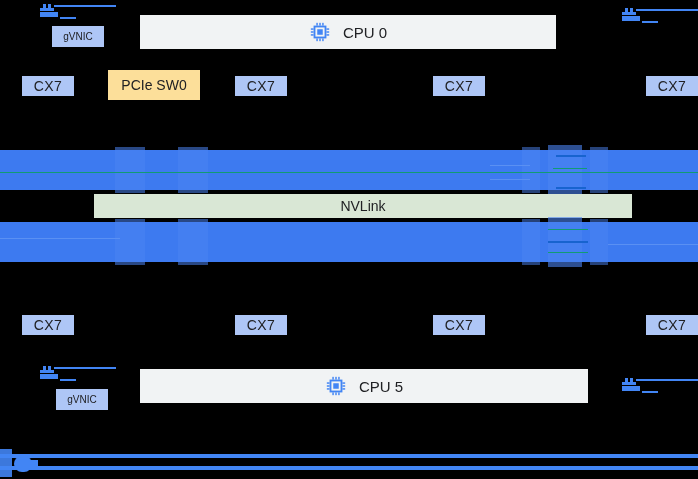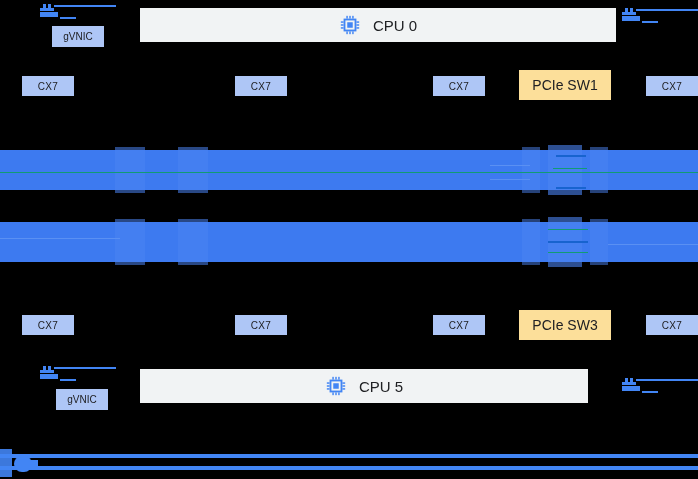--- a/index.html
+++ b/index.html
@@ -31,21 +31,21 @@
     font-size:14px;
   }
   .sw-box{
     background:#fcdf9a;
     color:#202124;
     font-size:14px;
   }
   .cx7-box{
     background:#aec6f6;
     color:#202124;
-    font-size:10px;
+    font-size:14px;
     letter-spacing:.4px;
   }
   .gvnic-box{
     background:#aec6f6;
     color:#202124;
     font-size:10px;
   }
 
   
   .band{
@@ -80,21 +80,21 @@
 
   <div class="nic-icon" style="left:40px;top:4px;width:76px;height:16px;">
     <div class="nic-line" style="left:14px;top:1px;width:62px;height:2px;"></div>
     <div class="nic-line" style="left:0px;top:4px;width:14px;height:3px;"></div>
     <div class="nic-line" style="left:0px;top:8px;width:18px;height:5px;"></div>
     <div class="nic-line" style="left:20px;top:13px;width:16px;height:2px;"></div>
     <div class="nic-line" style="left:3px;top:0px;width:3px;height:4px;"></div>
     <div class="nic-line" style="left:8px;top:0px;width:3px;height:4px;"></div>
   </div>
 
-  <div class="box cpu-box" style="left:140px;top:8px;width:476px;height:34px;">
+  <div class="box cpu-box" style="left:140px;top:15px;width:416px;height:34px;">
     <span class="icon" style="position:relative;width:22px;height:22px;display:inline-block;">
       <svg width="22" height="22" viewBox="0 0 24 24" aria-hidden="true">
         <rect x="6" y="6" width="12" height="12" fill="none" stroke="#4285f4" stroke-width="2"></rect>
         <rect x="9" y="9" width="6" height="6" fill="#4285f4"></rect>
         <g fill="#4285f4">
           <rect x="8" y="2" width="1.6" height="3"></rect>
             <rect x="11.2" y="2" width="1.6" height="3"></rect>
             <rect x="14.4" y="2" width="1.6" height="3"></rect>
           <rect x="8" y="19" width="1.6" height="3"></rect>
             <rect x="11.2" y="19" width="1.6" height="3"></rect>
@@ -121,52 +121,55 @@
   </div>
 
   <div class="box gvnic-box" style="left:52px;top:26px;width:52px;height:21px;">
     <span>gVNIC</span>
   </div>
 
   <div class="box cx7-box" style="left:22px;top:76px;width:52px;height:20px;">
     <span>CX7</span>
   </div>
 
+  <div class="box sw-box" style="left:108px;top:70px;width:92px;height:30px;">
+    <span>PCIe SW0</span>
+  </div>
 
   <div class="box cx7-box" style="left:235px;top:76px;width:52px;height:20px;">
     <span>CX7</span>
   </div>
 
   <div class="box cx7-box" style="left:433px;top:76px;width:52px;height:20px;">
     <span>CX7</span>
   </div>
 
-  <div class="box sw-box" style="left:519px;top:70px;width:92px;height:30px;">
-    <span>PCIe SW1</span>
-  </div>
 
   <div class="box cx7-box" style="left:646px;top:76px;width:52px;height:20px;">
     <span>CX7</span>
   </div>
 
   <div class="band" style="left:0px;top:150px;width:698px;height:40px;"></div>
 
   <div class="blk" style="left:115px;top:147px;width:30px;height:46px;opacity:.55;"></div>
   <div class="blk" style="left:178px;top:147px;width:30px;height:46px;opacity:.55;"></div>
   <div class="blk" style="left:522px;top:147px;width:18px;height:46px;opacity:.5;"></div>
   <div class="blk" style="left:548px;top:145px;width:34px;height:50px;opacity:.6;"></div>
   <div class="blk" style="left:590px;top:147px;width:18px;height:46px;opacity:.5;"></div>
   <div class="hair hair-green" style="left:0px;top:172px;width:320px;"></div>
   <div class="hair hair-green" style="left:196px;top:172px;width:502px;"></div>
   <div class="hair hair-dark" style="left:556px;top:155px;width:30px;height:2px;"></div>
   <div class="hair hair-dark" style="left:556px;top:187px;width:30px;height:2px;"></div>
   <div class="hair hair-light" style="left:490px;top:165px;width:40px;"></div>
   <div class="hair hair-light" style="left:490px;top:179px;width:40px;"></div>
   <div class="hair hair-green" style="left:553px;top:168px;width:34px;"></div>
 
+  <div class="box nvlink-box" style="left:94px;top:194px;width:538px;height:24px;">
+    <span>NVLink</span>
+  </div>
 
   <div class="band" style="left:0px;top:222px;width:698px;height:40px;"></div>
   <div class="blk" style="left:115px;top:219px;width:30px;height:46px;opacity:.55;"></div>
   <div class="blk" style="left:178px;top:219px;width:30px;height:46px;opacity:.55;"></div>
   <div class="blk" style="left:522px;top:219px;width:18px;height:46px;opacity:.5;"></div>
   <div class="blk" style="left:548px;top:217px;width:34px;height:50px;opacity:.6;"></div>
   <div class="blk" style="left:590px;top:219px;width:18px;height:46px;opacity:.5;"></div>
   <div class="hair hair-green" style="left:548px;top:229px;width:40px;"></div>
   <div class="hair hair-dark" style="left:548px;top:241px;width:40px;height:2px;"></div>
   <div class="hair hair-green" style="left:548px;top:252px;width:40px;"></div>
@@ -179,23 +182,20 @@
 
 
   <div class="box cx7-box" style="left:235px;top:315px;width:52px;height:20px;">
     <span>CX7</span>
   </div>
 
   <div class="box cx7-box" style="left:433px;top:315px;width:52px;height:20px;">
     <span>CX7</span>
   </div>
 
-  <div class="box sw-box" style="left:519px;top:310px;width:92px;height:30px;">
-    <span>PCIe SW3</span>
-  </div>
 
   <div class="box cx7-box" style="left:646px;top:315px;width:52px;height:20px;">
     <span>CX7</span>
   </div>
 
   <div class="nic-icon" style="left:40px;top:366px;width:76px;height:16px;">
     <div class="nic-line" style="left:14px;top:1px;width:62px;height:2px;"></div>
     <div class="nic-line" style="left:0px;top:4px;width:14px;height:3px;"></div>
     <div class="nic-line" style="left:0px;top:8px;width:18px;height:5px;"></div>
     <div class="nic-line" style="left:20px;top:13px;width:16px;height:2px;"></div>

